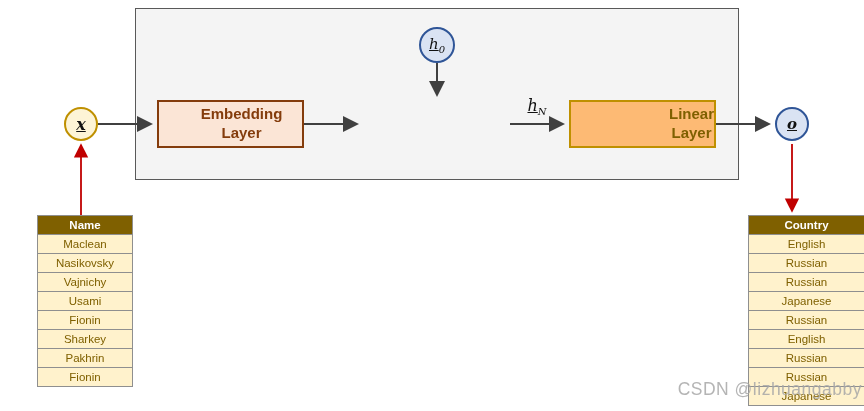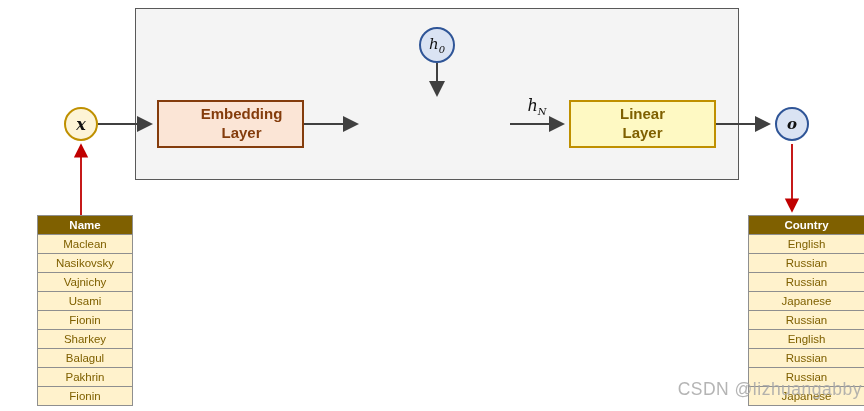--- a/index.html
+++ b/index.html
@@ -13,29 +13,29 @@
   }
   .arrows { position:absolute; left:0; top:0; z-index:3; pointer-events:none; }
   .layer-box {
     position:absolute; top:100px; height:48px; width:147px; box-sizing:border-box;
     border:2px solid; display:flex; align-items:center; justify-content:center;
     text-align:center; font-weight:bold; font-size:15px; line-height:1.25;
     white-space:pre-line; z-index:2;
   }
   .box-embedding { left:157px; background:#FBE5D6; border-color:#843C0C; color:#843C0C;padding-left:22px; }
   .box-gru       { left:363px; background:#E2EFDA; border-color:#385723; color:#385723; }
-  .box-linear    { left:569px; background:#fef9c3; border-color:#BF9000; color:#7F6000; }
+  .box-linear    { left:569px; background:#fdba74; border-color:#BF9000; color:#7F6000;justify-content:flex-end; }
   .circle {
     position:absolute; border-radius:50%; box-sizing:border-box;
     display:flex; align-items:center; justify-content:center; z-index:4;
   }
   .circle-h0 { left:419px; top:27px;  width:36px; height:36px; background:#DAE3F3; border:2px solid #2F5597; }
   .circle-x  { left:64px;  top:107px; width:34px; height:34px; background:#FDF4D6; border:2px solid #BF9000; }
   .circle-o  { left:775px; top:107px; width:34px; height:34px; background:#DAE3F3; border:2px solid #2F5597; }
-  .math { font-family:"DejaVu Serif", serif; font-style:italic; color:#111; font-size:15px; }
+  .math { font-family:"DejaVu Serif", serif; font-style:italic; color:#111; font-size:15px;text-decoration:underline; }
   .math sub { font-size:10px; font-style:italic; }
   .circle-x .math { font-weight:bold; font-size:16px; }
   .circle-o .math { font-weight:bold; }
   .hn-label {
     position:absolute; left:512px; top:96px; width:50px; text-align:center;
     z-index:4; font-size:16px;
   }
   table.data-table {
     position:absolute; top:215px; border-collapse:collapse; z-index:1;
     table-layout:fixed;
@@ -122,23 +122,20 @@
         <tr>
         <td>Usami</td>
       </tr>
         <tr>
         <td>Fionin</td>
       </tr>
         <tr>
         <td>Sharkey</td>
       </tr>
         <tr>
-        <td>Balagul</td>
-      </tr>
-        <tr>
         <td>Pakhrin</td>
       </tr>
         <tr>
         <td>Fionin</td>
       </tr>
       </tbody>
   </table>
 
   <table class="data-table country-table">
     <thead>

